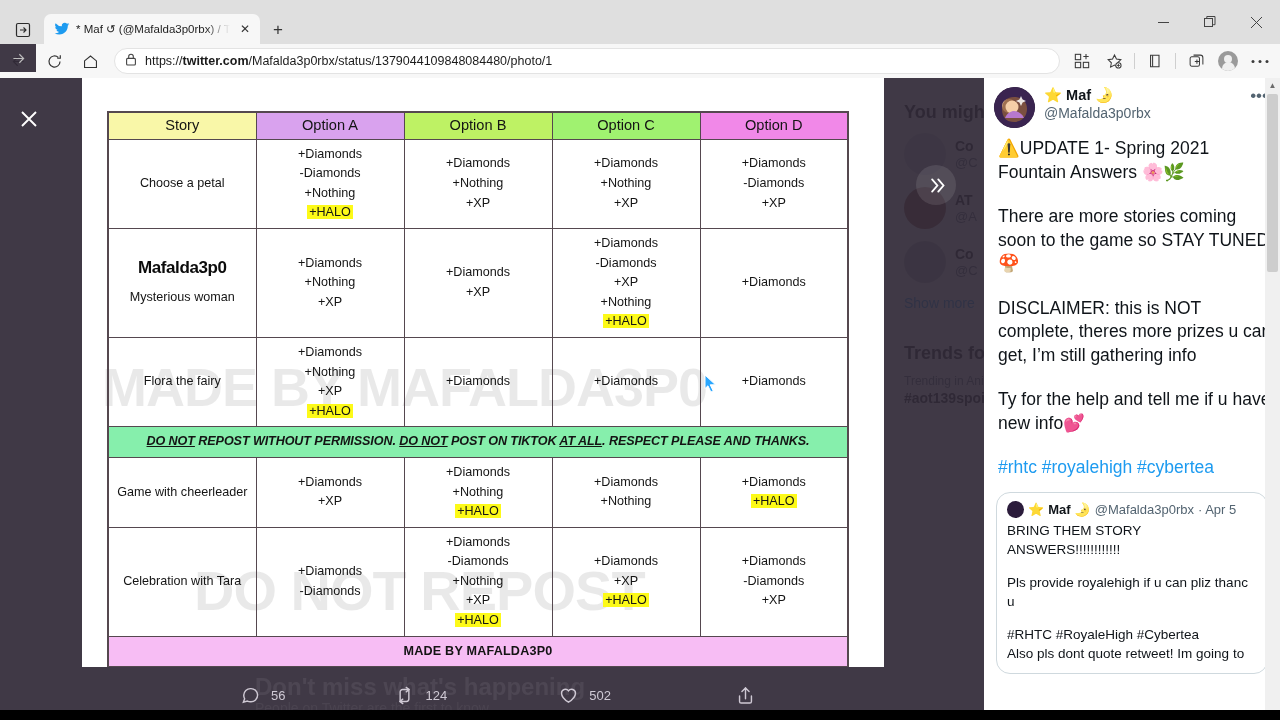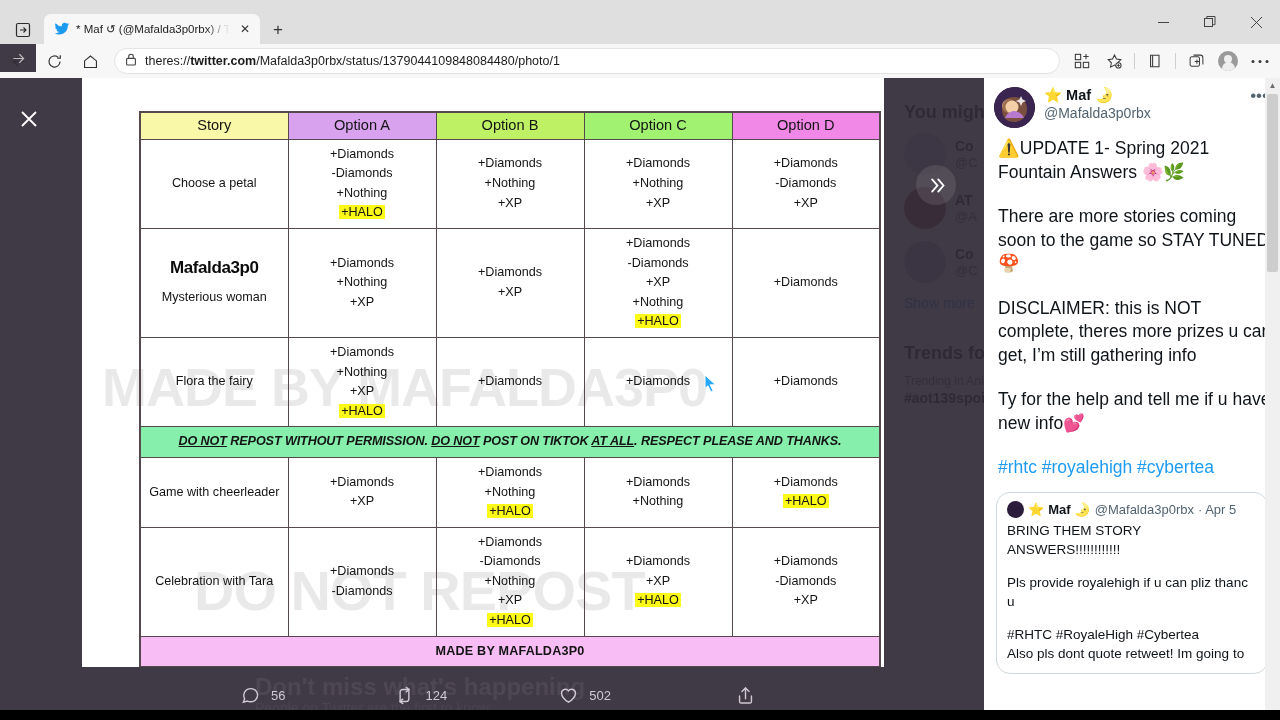--- a/index.html
+++ b/index.html
@@ -151,21 +151,21 @@
     border-collapse: collapse;
   }
   .wm {
     position: absolute; font-weight: 800; color: rgba(0,0,0,0.085);
     white-space: nowrap; letter-spacing: -1px; pointer-events: none;
     font-family: "Liberation Sans", sans-serif;
   }
   .wm1 { left: 20px;  top: 278px; font-size: 54px; }
   .wm2 { left: 112px; top: 480px; font-size: 56px; }
 
-  table.chart { table-layout: fixed; margin-left: 32px; }
+  table.chart { table-layout: fixed; }
   table.chart td, table.chart th {
     border: 1.4px solid #55484f; text-align: center; vertical-align: middle;
     font-size: 12.6px; color: #141414; line-height: 19.6px; padding: 5px 2px;
     position: relative; z-index: 2;
   }
   table.chart th {
     font-size: 14.6px; font-weight: 400; height: 26px; padding: 3px 2px;
   }
   .c-story  { background: #f9f7a8; }
   .c-a      { background: #d9a2ee; }
@@ -311,21 +311,21 @@
       </svg>
     </div>
 
     <div class="omnibox">
       <span>
         <svg width="12" height="13" viewBox="0 0 12 13" fill="none" stroke="#444" stroke-width="1.1">
           <rect x="1.6" y="5.4" width="8.8" height="6.6" rx="1"></rect>
           <path d="M3.7 5.3V3.6a2.3 2.3 0 0 1 4.6 0v1.7"></path>
         </svg>
       </span>
-      <span class="url"><span>theres://</span><b>twitter.com</b><span>/Mafalda3p0rbx/status/1379044109848084480/photo/1</span></span>
+      <span class="url"><span>https://</span><b>twitter.com</b><span>/Mafalda3p0rbx/status/1379044109848084480/photo/1</span></span>
     </div>
 
     <div class="toolicons">
       <div class="toolicon">
         <svg width="16" height="16" viewBox="0 0 18 18" fill="none" stroke="#3b3b3b" stroke-width="1.2">
           <rect x="1.5" y="1.5" width="6" height="6"></rect>
           <rect x="1.5" y="10.5" width="6" height="6"></rect>
           <rect x="10.5" y="10.5" width="6" height="6"></rect>
           <path d="M13.5 1v6M10.5 4h6"></path>
         </svg>

